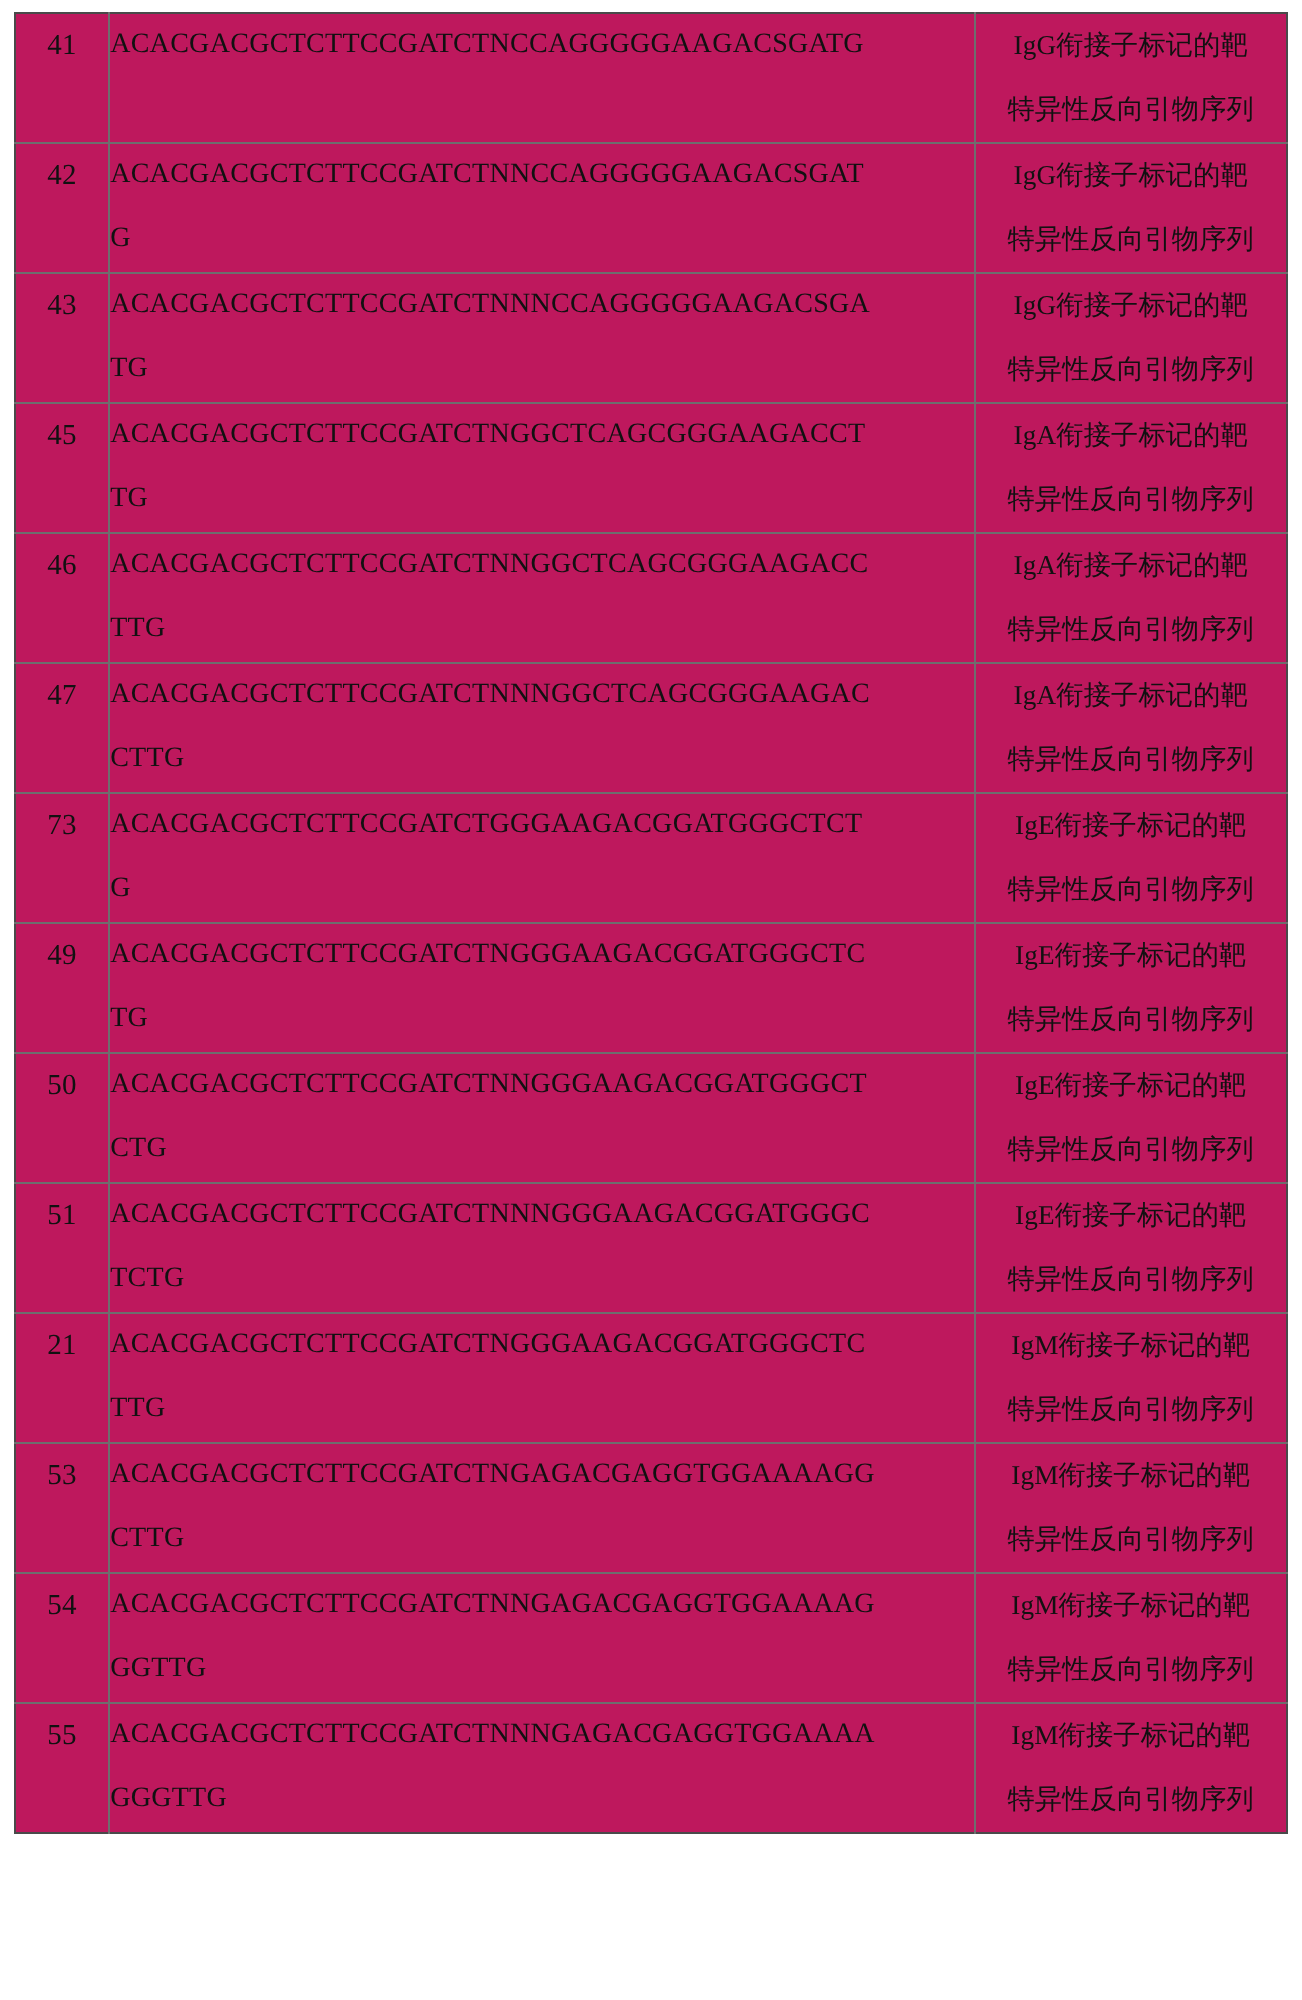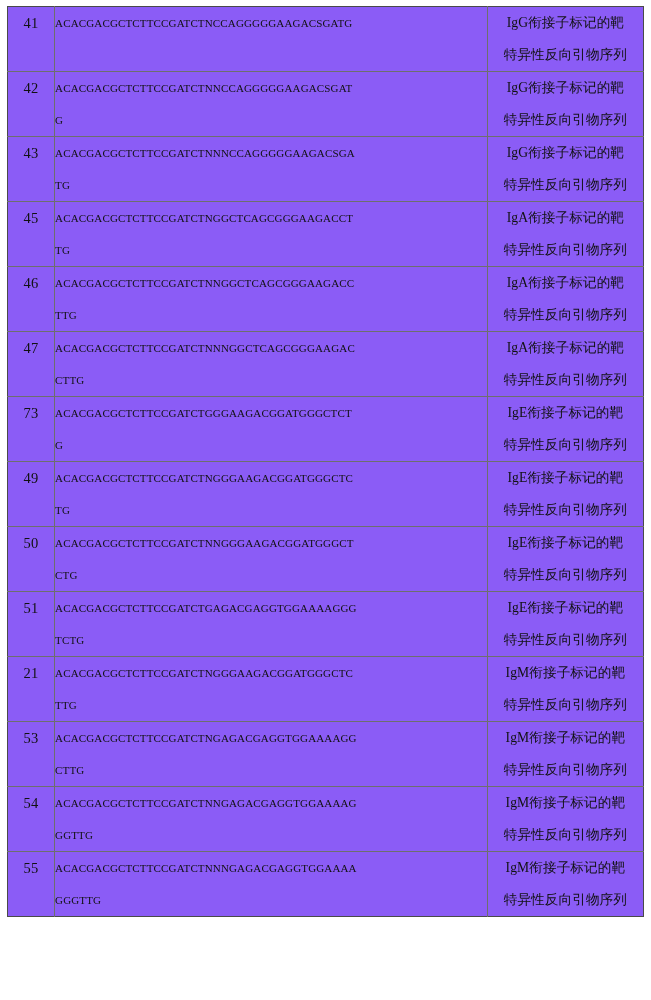--- a/index.html
+++ b/index.html
@@ -34,21 +34,21 @@
   table.seq-table tr {
     border-bottom: 1.2px solid #6e6e6e;
   }
   table.seq-table tr:last-child {
     border-bottom: none;
   }
   table.seq-table td {
     border-right: 1.1px solid #6e6e6e;
     vertical-align: top;
     padding: 0;
-    background: #8b5cf6;
+    background: #be185d;
     margin-top: 28px;
   }
   table.seq-table td:last-child {
     border-right: none;
     text-align: center;
   }
   .col-index {
     width: 47px;
   }
   .col-seq {
@@ -59,21 +59,21 @@
   }
   .cell-index {
     text-align: center;
     font-size: 14.5px;
     line-height: 32px;
     padding-top: 6px;
     padding-bottom: 6px;
     letter-spacing: 0.2px;
   }
   .cell-seq {
-    font-size: 11px;
+    font-size: 14px;
     line-height: 32px;
     padding: 6px 6px 6px 10px;
     letter-spacing: 0.15px;
     word-break: break-all;
     white-space: pre-wrap;
   }
   .cell-desc {
     font-size: 13.6px;
     line-height: 32px;
     padding: 6px 4px 6px 8px;
@@ -164,21 +164,21 @@
         <tr>
           <td class="cell-index">50</td>
           <td class="cell-seq"><span class="seq-line">ACACGACGCTCTTCCGATCTNNGGGAAGACGGATGGGCT</span><span class="seq-line">CTG</span></td>
           <td class="cell-desc">
             <span class="desc-line">IgE衔接子标记的靶</span>
             <span class="desc-line">特异性反向引物序列</span>
           </td>
         </tr>
         <tr>
           <td class="cell-index">51</td>
-          <td class="cell-seq"><span class="seq-line">ACACGACGCTCTTCCGATCTGAGACGAGGTGGAAAAGGG</span><span class="seq-line">TCTG</span></td>
+          <td class="cell-seq"><span class="seq-line">ACACGACGCTCTTCCGATCTNNNGGGAAGACGGATGGGC</span><span class="seq-line">TCTG</span></td>
           <td class="cell-desc">
             <span class="desc-line">IgE衔接子标记的靶</span>
             <span class="desc-line">特异性反向引物序列</span>
           </td>
         </tr>
         <tr>
           <td class="cell-index">21</td>
           <td class="cell-seq"><span class="seq-line">ACACGACGCTCTTCCGATCTNGGGAAGACGGATGGGCTC</span><span class="seq-line">TTG</span></td>
           <td class="cell-desc">
             <span class="desc-line">IgM衔接子标记的靶</span>

